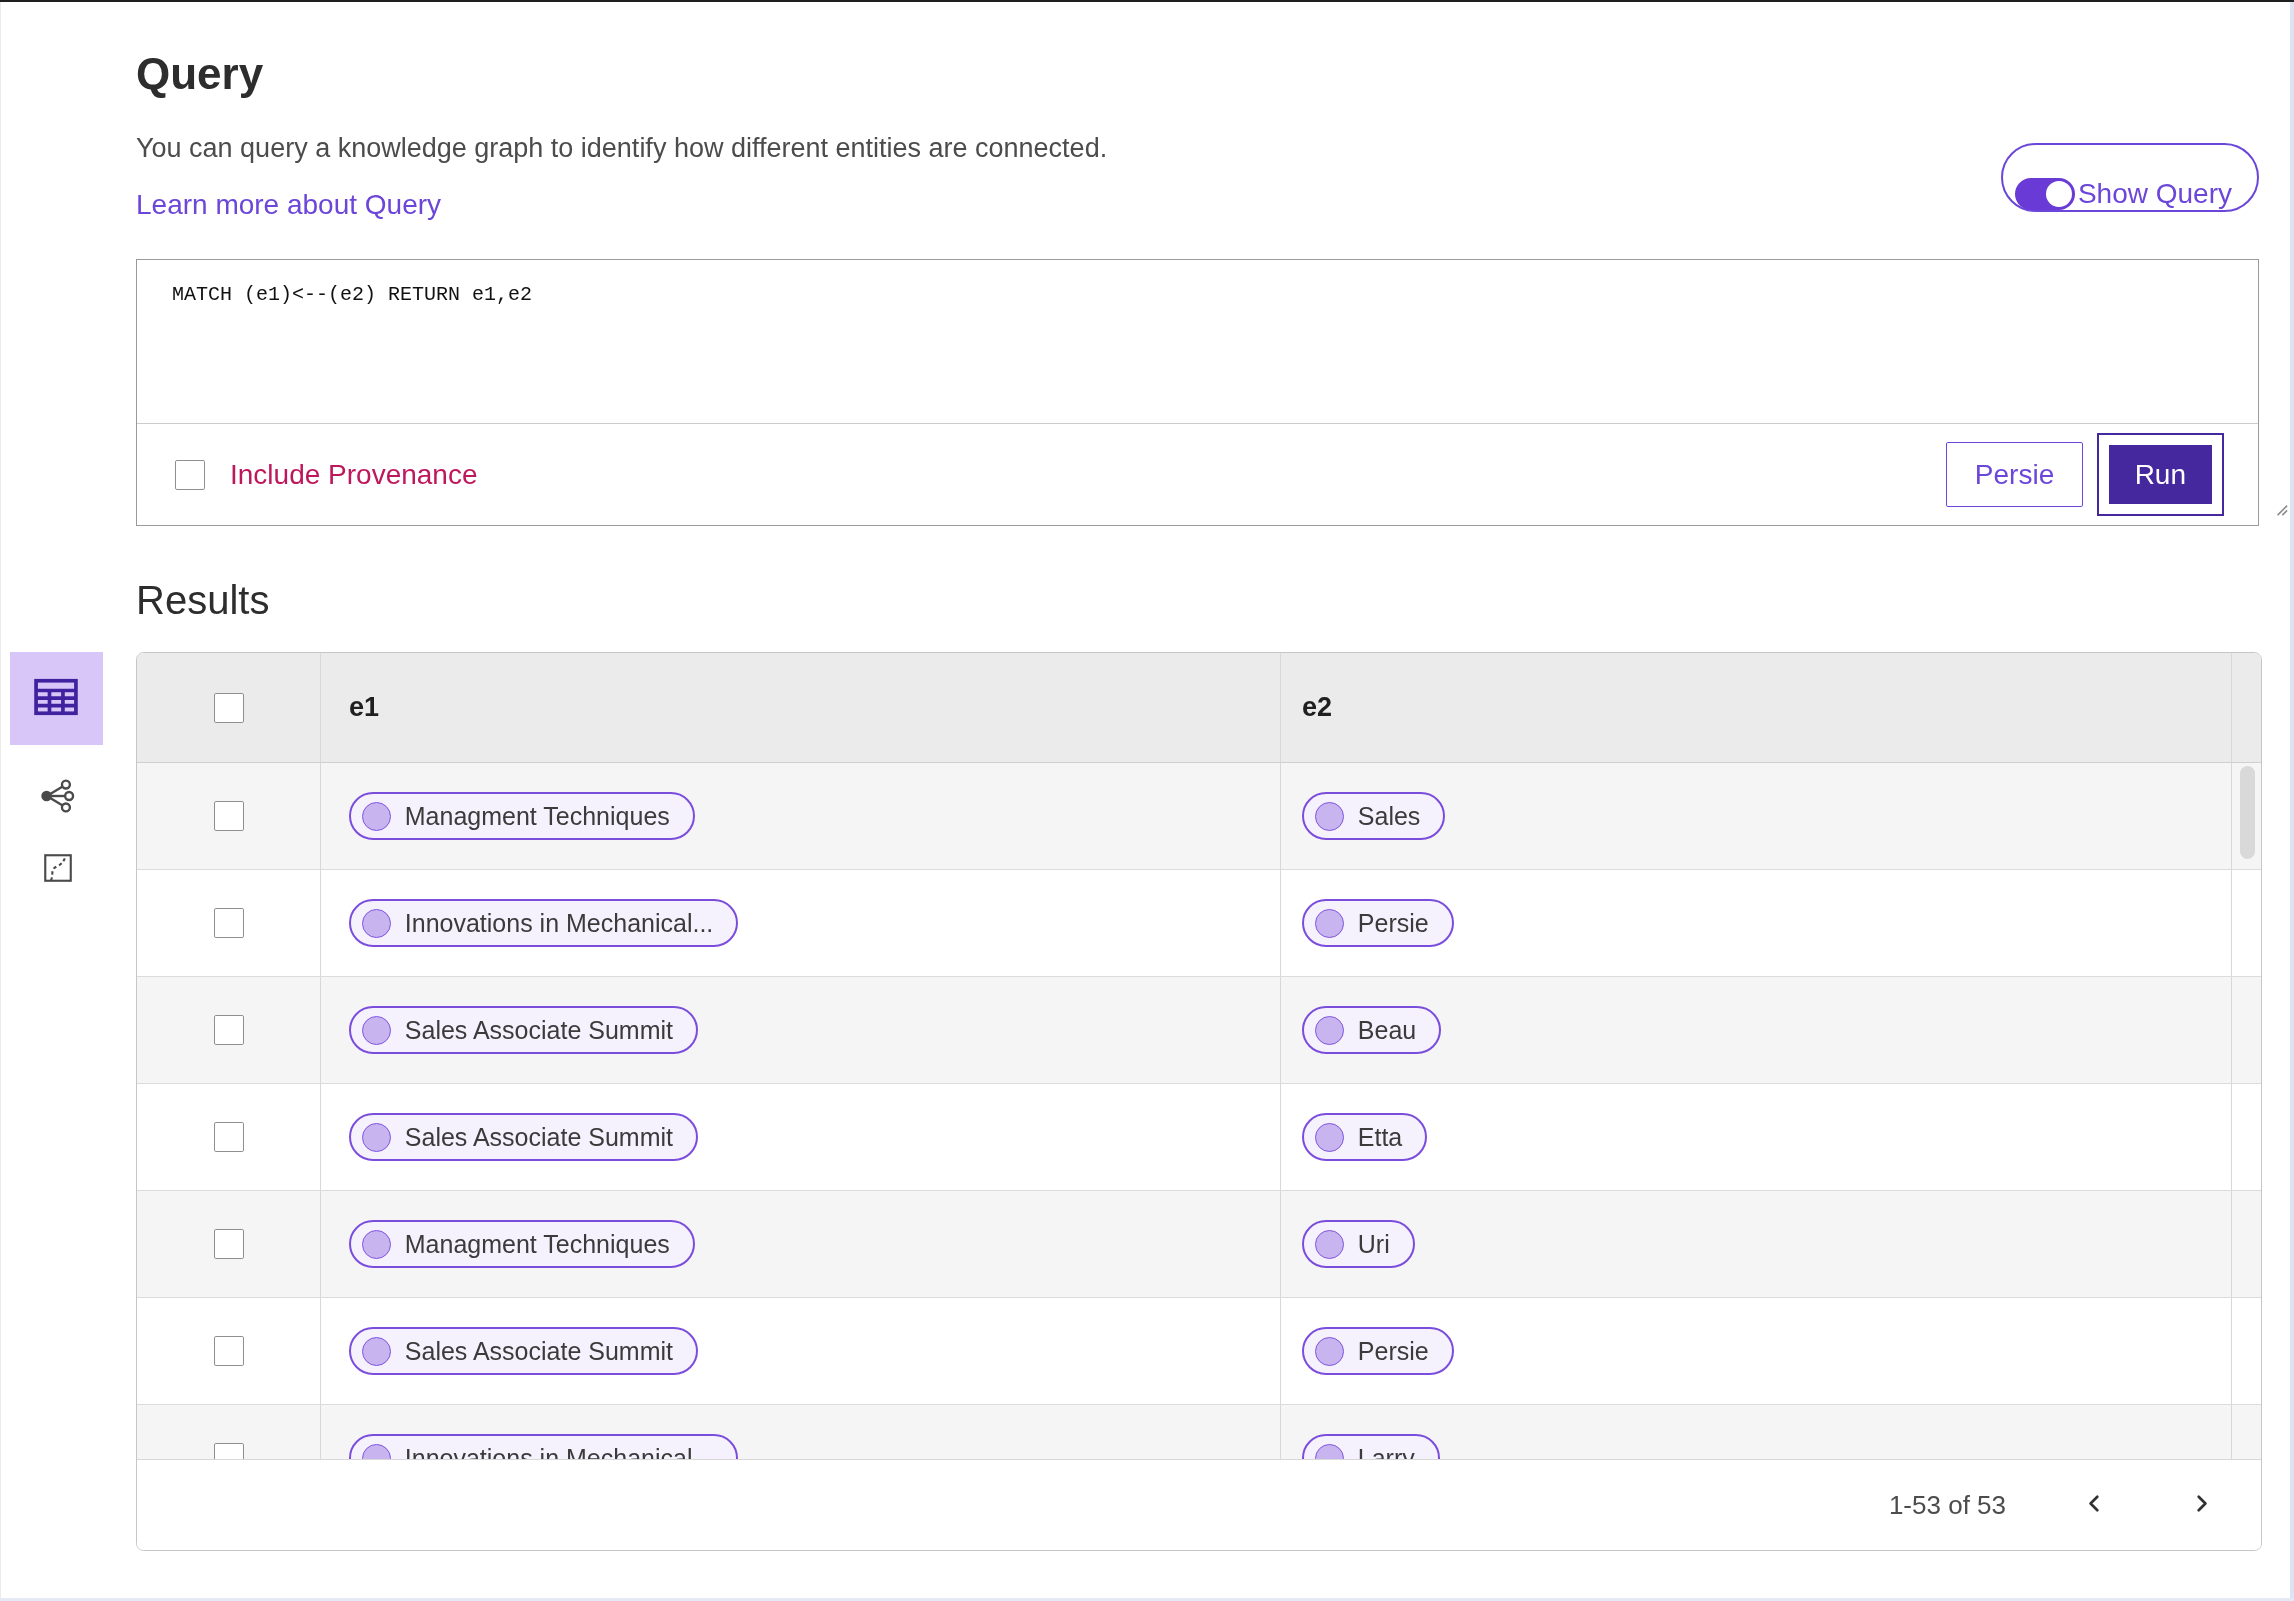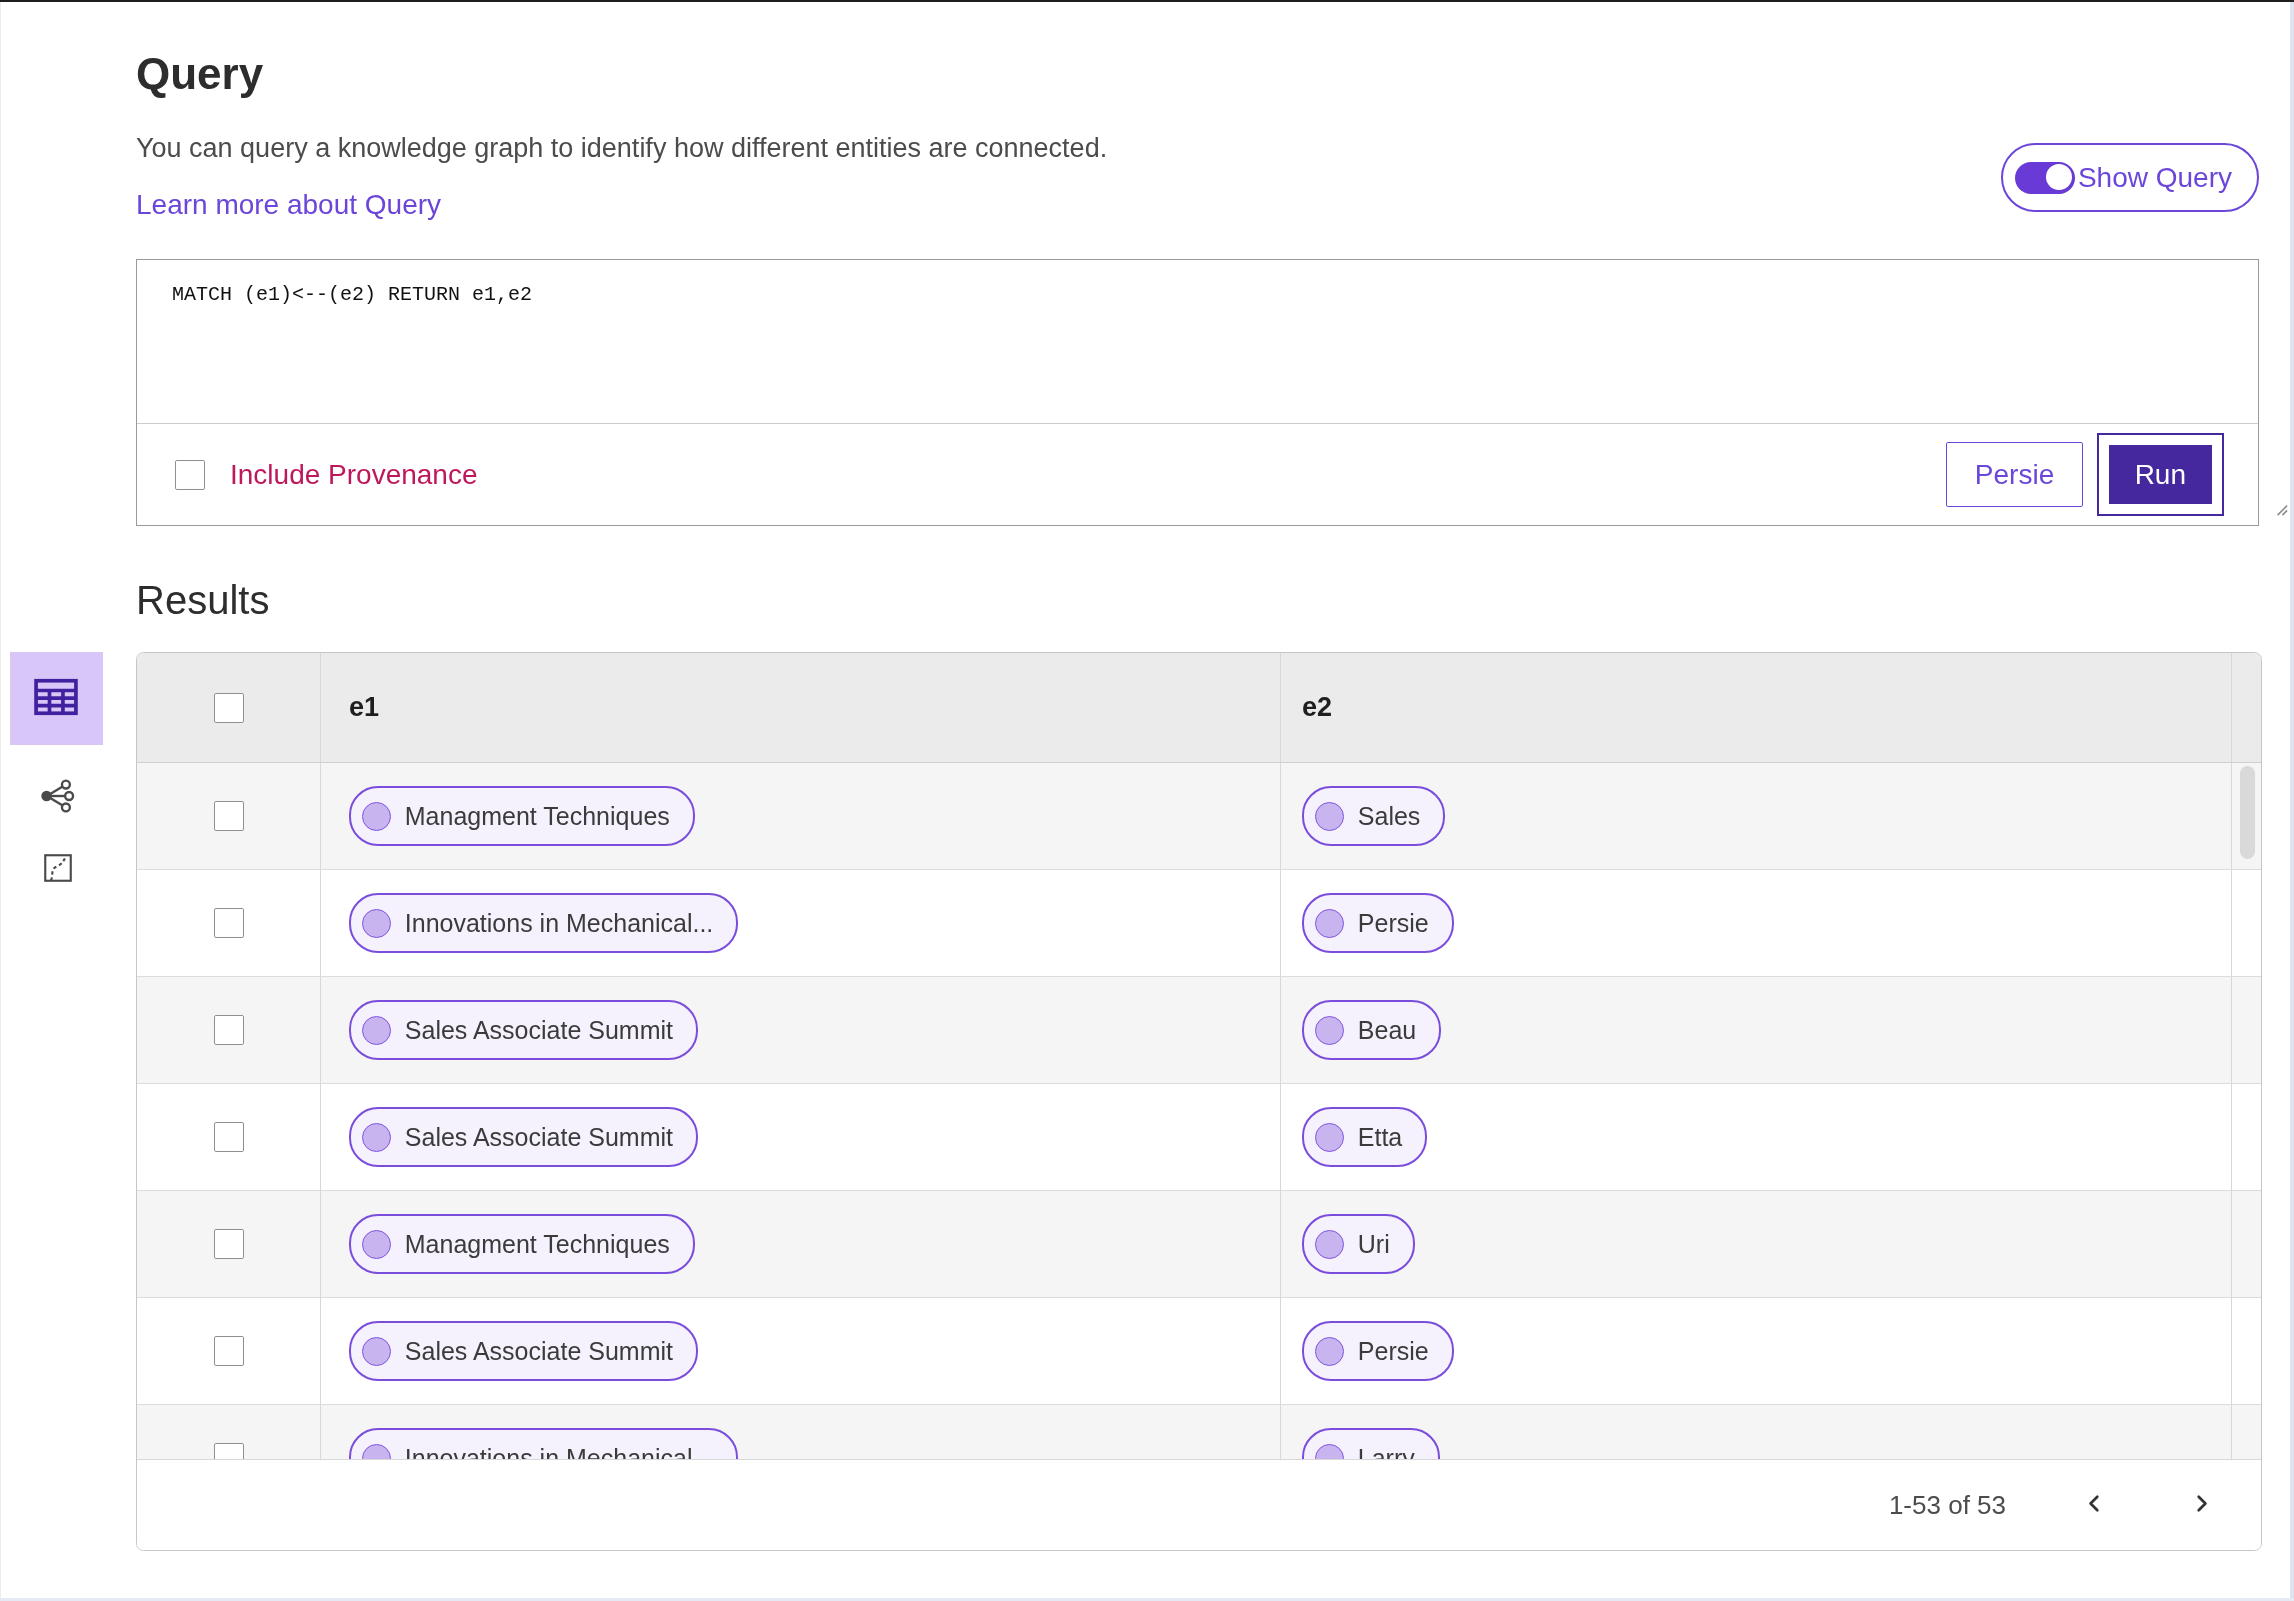--- a/index.html
+++ b/index.html
@@ -15,21 +15,21 @@
   .edge-left { position:absolute; top:0; left:0; width:1px; height:100%; background:#ececec; }
 
   
   .page-head { padding:47px 35px 0 136px; position:relative; }
   .page-title { margin:0; font-size:44px; font-weight:700; color:#2d2d2d; }
   .page-desc { margin:34px 0 0 0; font-size:27px; color:#4c4c4c; }
   .learn-link { display:inline-block; margin-top:25px; font-size:28px; color:#6b46d9; text-decoration:none; cursor:pointer; }
 
   .show-query { position:absolute; top:141px; right:35px; height:69px;
     border:2.4px solid #6b46d9; border-radius:35px; background:#fff;
-    display:flex; align-items:center; gap:3px; padding:0 25px 0 12.4px; cursor:pointer; }
+    display:flex; align-items:flex-end; gap:3px; padding:0 25px 0 12.4px; cursor:pointer; }
   .toggle-track { width:60px; height:32px; border-radius:16.3px; background:#6a3ad6; position:relative; }
   .toggle-knob { position:absolute; top:2.9px; right:2.9px; width:26px; height:26px; border-radius:50%; background:#fff; }
   .show-query-label { font-size:28px; color:#6b46d9; }
 
   .query-box { margin:38px 0 0 0; border:1.9px solid #9a9a9a; background:#fff;
     display:flex; flex-direction:column; height:267px; }
   .query-editor { position:relative; height:163px; padding:23px 57px 0 35px;
     font-family:Liberation Mono, monospace; font-size:20px; color:#111; cursor:text; white-space:pre; }
   .resize-handle { position:absolute; right:4.8px; bottom:4.8px; }
   .query-toolbar { border-top:1px solid #cccccc; flex:1; display:flex; align-items:center; padding:0 34px 0 38px; }
@@ -58,21 +58,21 @@
   .th-label { font-size:27px; font-weight:700; color:#1f1f1f; }
   .cell { border-left:1px solid #d8d8d8; }
   .cell.first { border-left:none; display:flex; align-items:center; justify-content:center; }
   .cell.e1 { padding-left:28px; }
   .cell.e2 { padding-left:21px; }
   .tbody { height:696px; overflow:hidden; flex:none; }
   .trow { height:107px; border-bottom:1px solid #dcdcdc; background:#fff; }
   .trow.alt { background:#f5f5f5; }
   .trow .cell { display:flex; align-items:center; }
 
-  .pill { display:inline-flex; align-items:center; gap:14.3px; height:60px;
+  .pill { display:inline-flex; align-items:center; gap:14.3px; height:48px;
     border:2.4px solid #7b4ddc; border-radius:29px; background:#f5f2fd;
     padding:0 23px 0 10.5px; cursor:pointer; }
   .avatar { width:29px; height:29px; border-radius:50%; background:#c8b4ef; border:1.9px solid #8055e0; flex:none; }
   .pill-label { font-size:25px; color:#3b3b3b; white-space:nowrap; }
 
   .scroll-thumb { position:absolute; top:113px; right:5.7px; width:15.3px; height:93px; border-radius:7.6px; background:#d9d9d9; cursor:grab; }
 
   .tfoot { flex:1; border-top:1px solid #d8d8d8; background:#fff;
     display:flex; align-items:center; justify-content:flex-end; padding-right:46px; }
   .page-range { font-size:26px; color:#4c4c4c; margin-right:75px; }

